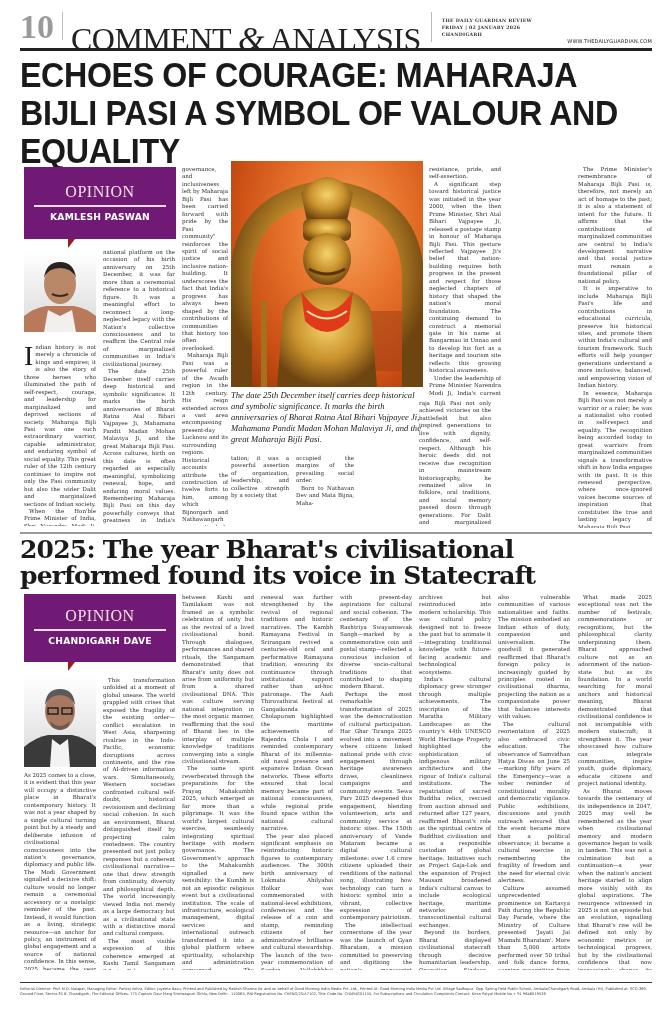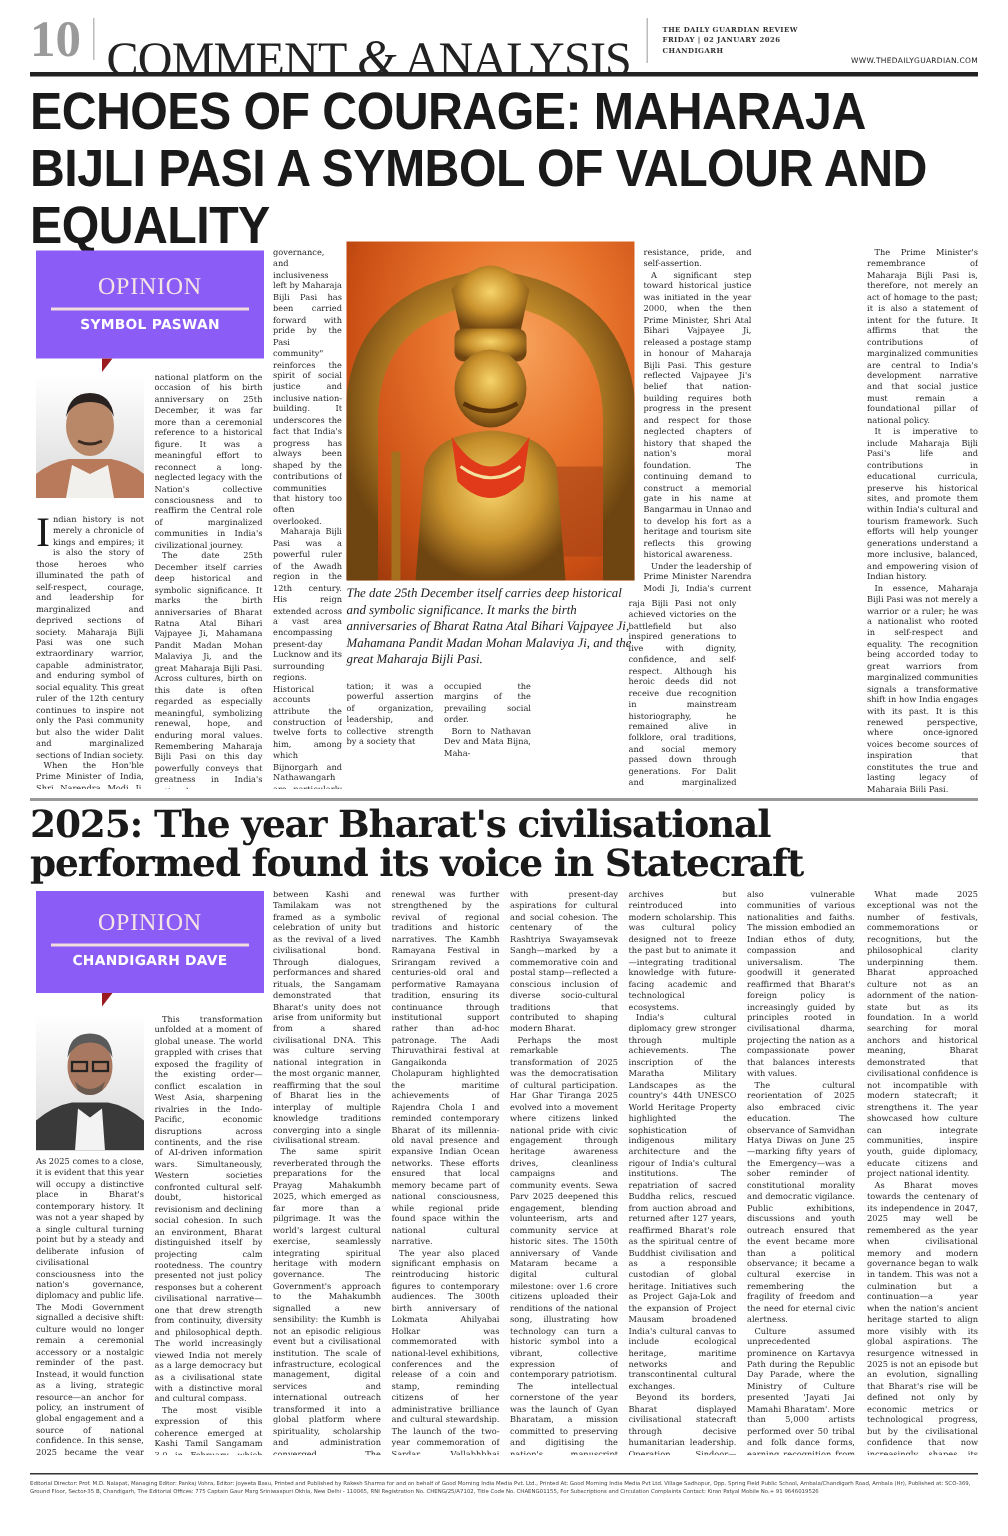--- a/index.html
+++ b/index.html
@@ -14,21 +14,21 @@
   .section-title .amp { font-style: italic; font-size: 34px; }
   .mh-div2 { width: 1px; height: 30px; background: #bbb; margin: 0 10px 0 10px; }
   .mh-meta { font-family: "DejaVu Serif", serif; font-size: 4.6px; line-height: 7px; letter-spacing: 0.3px; color: #333; font-weight: bold; }
   .mh-site { position: absolute; right: 0; bottom: 0; font-family: "DejaVu Sans", sans-serif; font-size: 5px; color: #222; letter-spacing: 0.2px; }
   .mh-rule { position: absolute; left: 20px; top: 48px; width: 632px; height: 3px; background: #222; }
 
   
   .headline1 { position: absolute; left: 20px; top: 56px; width: 632px; font-family: "Liberation Sans", sans-serif; font-weight: bold; font-size: 35px; line-height: 38px; letter-spacing: -0.4px; color: #1a1a1a; transform: scaleX(0.92); transform-origin: left top; width: 690px; }
 
   
-  .opinion-box { position: absolute; background: #8b5cf6; color: #fff; text-align: center; }
+  .opinion-box { position: absolute; background: #701a75; color: #fff; text-align: center; }
   .opinion-box .op-label { font-family: "Liberation Serif", serif; font-size: 16px; letter-spacing: 0.5px; color: #f4e4e4; }
   .opinion-box .op-rule { height: 1.5px; background: #f0dede; margin: 4px 10px; }
   .opinion-box .op-author { font-family: "DejaVu Sans", sans-serif; font-weight: bold; font-size: 9.2px; letter-spacing: 0.2px; color: #fff; }
   .opinion-box .tail { position: absolute; bottom: -9px; width: 0; height: 0; border-left: 7px solid #9b1c20; border-right: 0 solid transparent; border-bottom: 9px solid transparent; }
 
   .photo { position: absolute; background: linear-gradient(180deg, #ffffff 0%, #f0f0f0 40%, #d8d8d8 100%); overflow: hidden; }
 
   
   .col { position: absolute; font-family: "DejaVu Serif", serif; font-size: 5.5px; line-height: 7.45px; color: #2a2a2a; text-align: justify; hyphens: auto; overflow: hidden; }
   .col p { text-indent: 5px; margin: 0; }
@@ -66,21 +66,21 @@
   </div>
   <div class="mh-site">WWW.THEDAILYGUARDIAN.COM</div>
 </div>
 <div class="mh-rule"></div>
 
 <h1 class="headline1">ECHOES OF COURAGE:  MAHARAJA BIJLI PASI A SYMBOL OF VALOUR AND EQUALITY</h1>
 
 <div class="opinion-box" style="left:24px; top:167px; width:152px; height:72px;">
   <div class="op-label" style="margin-top:16px;">OPINION</div>
   <div class="op-rule"></div>
-  <div class="op-author">SYMBOL PASWAN</div>
+  <div class="op-author">KAMLESH PASWAN</div>
   <div class="tail" style="left:44px;"></div>
 </div>
 
 <div class="photo" style="left:24px; top:250px; width:72px; height:82px;">
   <svg width="72" height="82" viewBox="0 0 72 82">
     <path d="M0,82 L0,66 Q10,58 22,56 L50,56 Q62,58 72,66 L72,82 Z" fill="#b87a5a"></path>
     <path d="M20,82 L24,60 L36,66 L48,60 L52,82 Z" fill="#f2f0ec"></path>
     <ellipse cx="36" cy="34" rx="16" ry="20" fill="#b88868"></ellipse>
     <path d="M20,28 Q22,12 36,12 Q50,12 52,28 Q48,18 36,18 Q24,18 20,28 Z" fill="#2a2220"></path>
     <path d="M28,44 Q36,48 44,44" stroke="#3a2a22" stroke-width="2" fill="none"></path>

